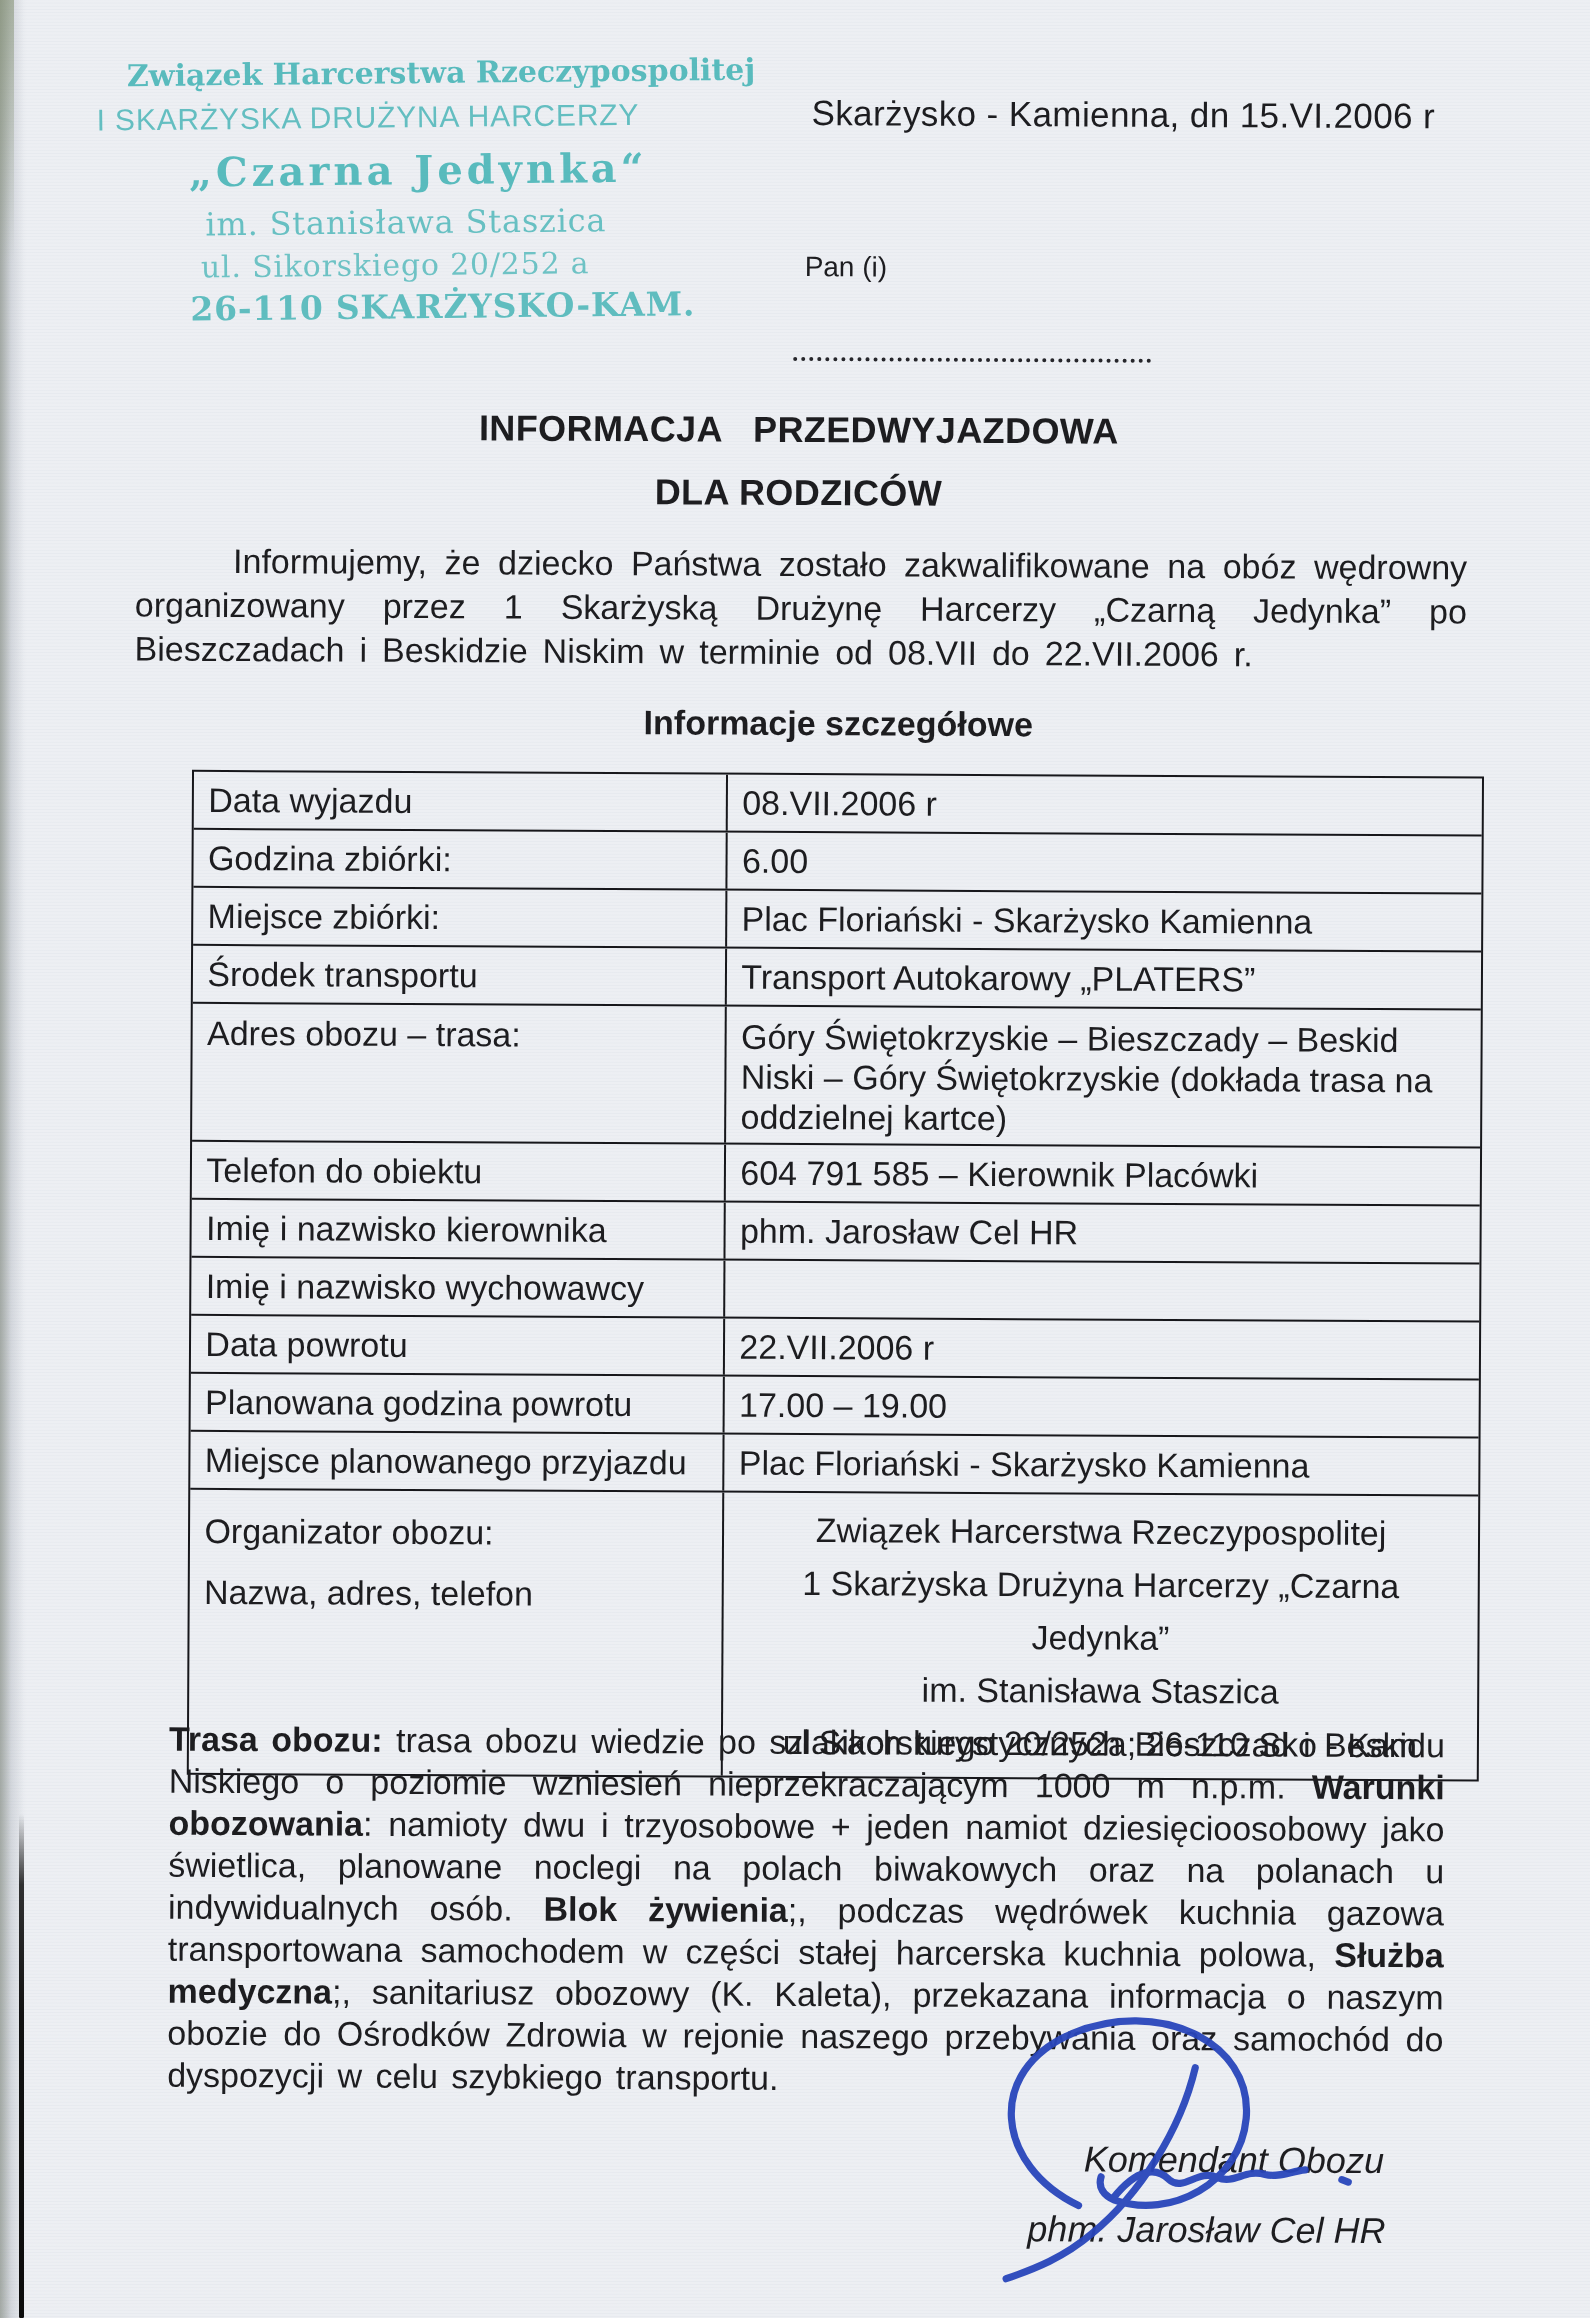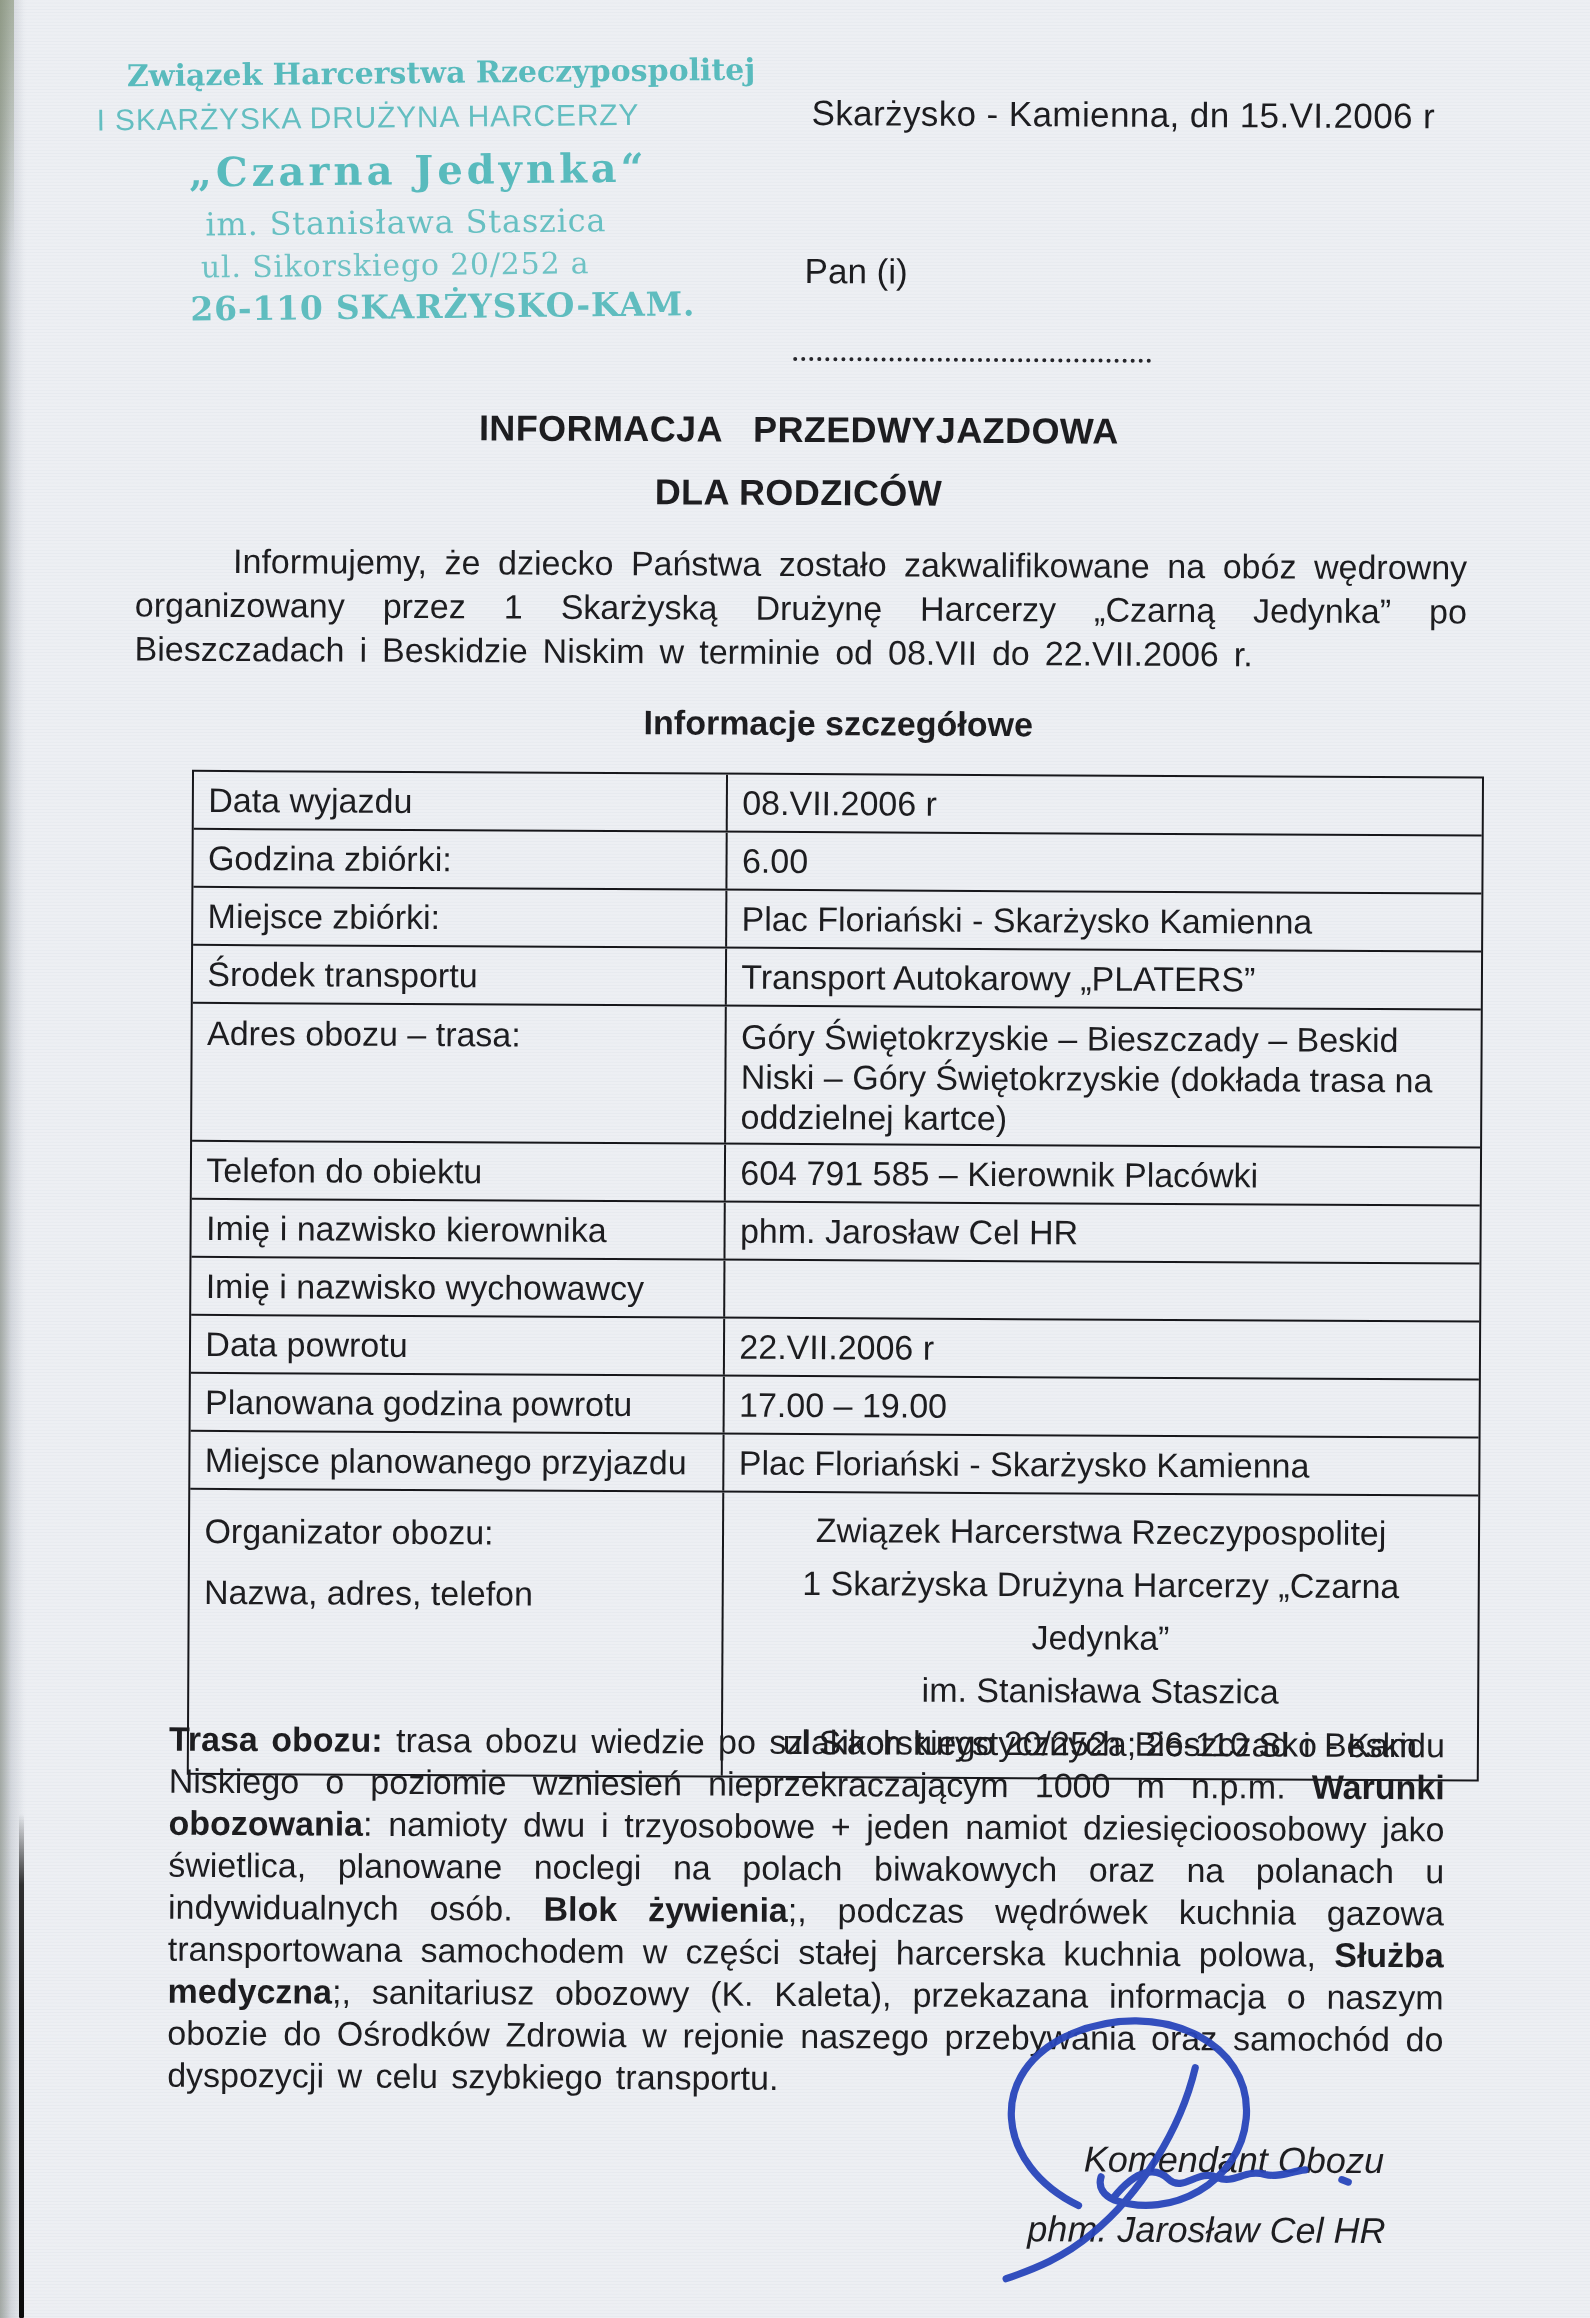--- a/index.html
+++ b/index.html
@@ -19,21 +19,21 @@
   .stamp div{white-space:nowrap;}
   .st1{font-size:30px;font-weight:700;margin-left:37px;letter-spacing:0px;}
   .st2{font-family:"Liberation Sans", sans-serif;font-size:30px;margin-left:6.4px;margin-top:10.4px;letter-spacing:0.8px;opacity:.92;}
   .st3{font-size:40px;font-weight:700;margin-left:98px;margin-top:12px;letter-spacing:4px;}
   .st4{font-size:32px;margin-left:114px;margin-top:9.6px;letter-spacing:0.8px;opacity:.9;}
   .st5{font-size:30px;margin-left:109px;margin-top:5.6px;letter-spacing:0.8px;opacity:.85;}
   .st6{font-size:33px;font-weight:700;margin-left:98px;margin-top:5.6px;letter-spacing:0.8px;opacity:.95;}
 
   
   .dateline{position:absolute;left:806px;top:93px;font-size:35px;letter-spacing:0.4px;}
-  .salutation{position:absolute;left:800px;top:251px;font-size:35px;}
+  .salutation{position:absolute;left:800px;top:251px;font-size:28px;}
   .fill-line{position:absolute;left:789px;top:322px;width:358px;height:35px;
              border-bottom:4px dotted #26262b;}
 
   
   .title{position:absolute;left:0;top:398px;width:100%;text-align:center;
          font-weight:700;font-size:36px;line-height:63px;letter-spacing:0.4px;}
   .title .l1{word-spacing:21px;}
 
   
   .intro{position:absolute;left:132px;top:542px;width:1332px;font-size:34px;line-height:44px;

